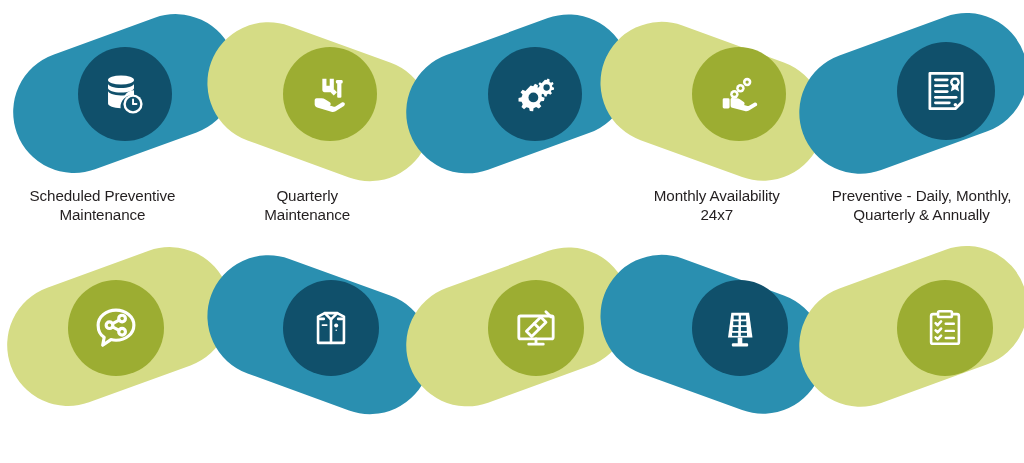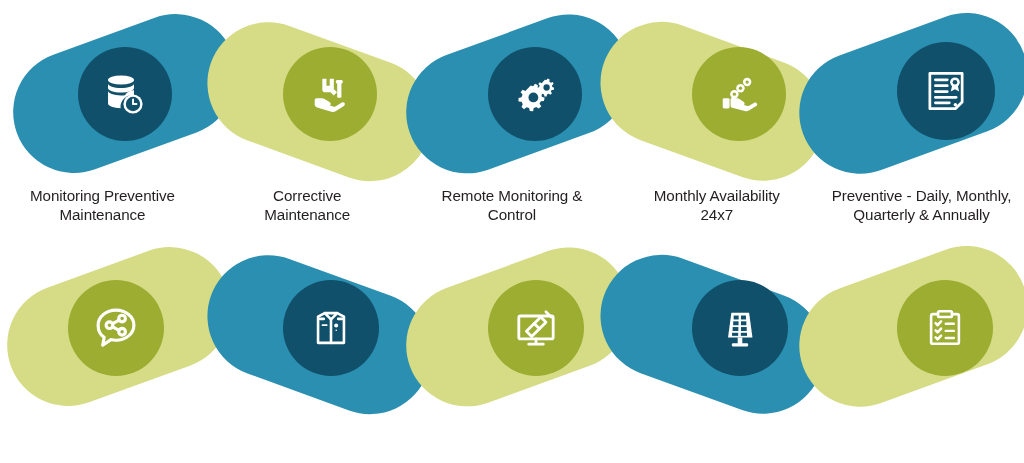--- a/index.html
+++ b/index.html
@@ -101,21 +101,21 @@
             <path d="M7 21.5c0 2.5 5.8 4.6 13 4.6 1.1 0 2.2-.05 3.2-.15A11.3 11.3 0 0 1 33 20.6v-4.9 1.5c0 .3-.1.6-.3.9z" opacity="0"></path>
             <path d="M7 20.8c0 2.5 5.8 4.6 13 4.6 1.4 0 2.7-.08 3.9-.23a11.4 11.4 0 0 1 9.1-4.9V25c0 .2 0 .3-.05.5-.6-.1-1.3-.2-2-.2a11.4 11.4 0 0 0-11.4 11.4c0 .5.04 1 .1 1.5-7-.15-12.6-2.2-12.6-4.6z"></path>
             <circle cx="32" cy="34" r="9.6" fill="#ffffff"></circle>
             <circle cx="32" cy="34" r="7.2" fill="#10506b"></circle>
             <rect x="31.1" y="28.6" width="1.9" height="6.2" rx="0.9" fill="#ffffff"></rect>
             <rect x="31.1" y="33" width="5.3" height="1.9" rx="0.9" fill="#ffffff"></rect>
           </g>
         </svg>
       </div>
       <div class="label label-top">
-        <div>Monitoring Preventive</div>
+        <div>Scheduled Preventive</div>
         <div>Maintenance</div>
       </div>
     </div>
 
     <div class="cell" style="left:204.8px;">
       <div class="badge" style="left:78px;top:47px;width:94px;height:94px;background:#9cad32;">
         <svg width="46" height="46" viewBox="0 0 48 48">
           <g fill="#ffffff">
 
             <path d="M16 8h4.3v7.5h3.4V8H28v11.8c0 1.3-1 2.3-2.3 2.3h-7.4c-1.3 0-2.3-1-2.3-2.3z"></path>
@@ -123,41 +123,37 @@
             <rect x="31.5" y="12" width="4.4" height="16" rx="1.2"></rect>
             <rect x="30.2" y="9.5" width="7" height="3.6" rx="1.2"></rect>
 
             <path d="M24.8 22.5l3.4-3.4 3.1 3.1-3.4 3.4z"></path>
 
             <path d="M8 30.5c0-1.1.9-2 2-2h5.2c1.4 0 2.8.4 4 1.2l4.6 3c.9.6 1.2 1.8.7 2.7-.5 1-1.8 1.3-2.7.8l-3.4-1.9 9.6 2.9c.6.2 1.2.1 1.7-.2l6.6-4.2c1-.6 2.3-.3 2.9.7.6 1 .3 2.3-.7 2.9l-8.7 5.5c-1.3.8-2.9 1-4.4.6L10.6 38c-1.5-.4-2.6-1.8-2.6-3.4z"></path>
           </g>
         </svg>
       </div>
       <div class="label label-top">
-        <div>Corrective</div>
+        <div>Quarterly</div>
         <div>Maintenance</div>
       </div>
     </div>
 
     <div class="cell" style="left:409.6px;">
       <div class="badge" style="left:78px;top:47px;width:94px;height:94px;background:#10506b;">
         <svg width="46" height="46" viewBox="0 0 48 48">
           <g fill="#ffffff">
 
             <path d="M19.5 15.2l2.6.6 1.9-2.6 3.1 1.6-.5 3.2 2.3 1.9 3-1.2 1.4 3.2-2.5 2 .3 3 3 1.1-.8 3.4-3.2.1-1.4 2.7 1.9 2.6-2.6 2.3-2.8-1.6-2.7 1.3-.4 3.2-3.5-.2-.8-3.1-2.8-1-2.4 2.1-2.7-2.2 1.3-2.9-1.2-2.7-3.2-.3v-3.5l3.1-.8 1.1-2.8-2.1-2.4 2.2-2.7 2.9 1.3z"></path>
             <circle cx="22.3" cy="27.6" r="5.1" fill="#10506b"></circle>
 
             <path d="M34.3 9.1l1.7.4 1.3-1.7 2 1-.3 2.1 1.5 1.3 2-.8.9 2.1-1.6 1.3.2 2 2 .7-.5 2.2-2.1.1-.9 1.7 1.2 1.7-1.7 1.5-1.8-1-1.7.8-.3 2.1-2.3-.1-.5-2-1.8-.7-1.6 1.4-1.8-1.5.9-1.9-.8-1.8-2.1-.2v-2.3l2-.5.7-1.8-1.4-1.6 1.5-1.8 1.9.9z"></path>
             <circle cx="36.1" cy="17.2" r="3.3" fill="#10506b"></circle>
           </g>
         </svg>
-      </div>
-      <div class="label label-top">
-        <div>Remote Monitoring &amp;</div>
-        <div>Control</div>
       </div>
     </div>
 
     <div class="cell" style="left:614.4px;">
       <div class="badge" style="left:78px;top:47px;width:94px;height:94px;background:#9cad32;">
         <svg width="46" height="46" viewBox="0 0 48 48">
           <g fill="#ffffff">
 
             <circle cx="32.5" cy="11.5" r="4.4"></circle>
               <circle cx="32.5" cy="11.5" r="1.7" fill="#9cad32"></circle>

